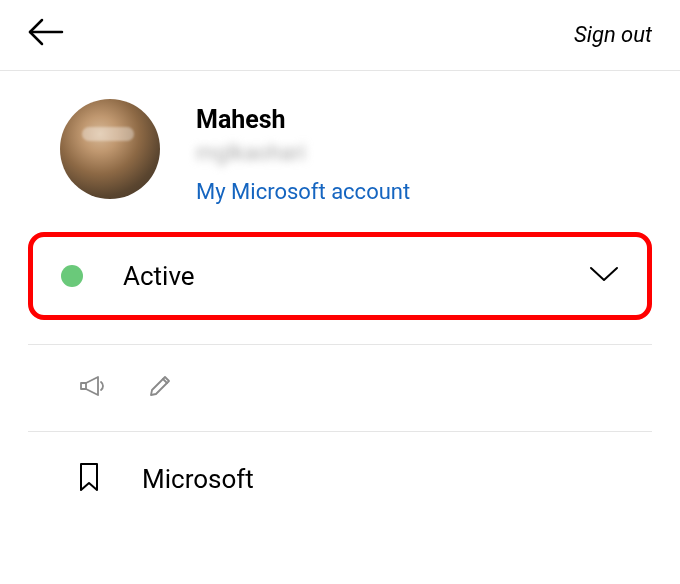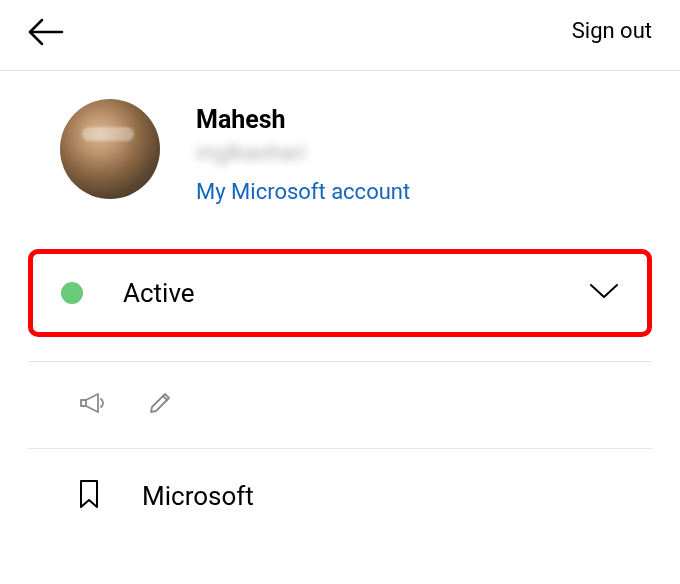--- a/index.html
+++ b/index.html
@@ -9,24 +9,25 @@
     }
     body {
       font-family: -apple-system, BlinkMacSystemFont, "Segoe UI", Roboto, Arial, sans-serif;
       background: #fff;
       width: 680px;
       height: 584px;
       overflow: hidden;
     }
     .header {
       display: flex;
-      align-items: flex-start;
+      align-items: center;
       justify-content: space-between;
       padding: 18px 28px 20px 28px;
       border-bottom: 1px solid #e5e5e5;
+      font-style: italic;
     }
     .back-arrow {
       cursor: pointer;
     }
     .sign-out {
       font-size: 22px;
       color: #000;
       cursor: pointer;
     }
     .profile-section {
@@ -74,26 +75,26 @@
     }
     .profile-link {
       font-size: 22px;
       color: #1565c0;
       cursor: pointer;
       margin-top: 8px;
       text-align: right;
     }
     .status-row {
       position: relative;
-      margin: 17px 28px;
+      margin: 0 28px;
       padding: 24px 16px;
       display: flex;
       align-items: center;
       border: 5px solid #ff0000;
-      border-radius: 10px;
+      border-radius: 16px;
       cursor: pointer;
     }
     .status-dot {
       width: 22px;
       height: 22px;
       border-radius: 50%;
       background: #6ac97a;
       margin-left: 12px;
       margin-right: 40px;
       flex-shrink: 0;

